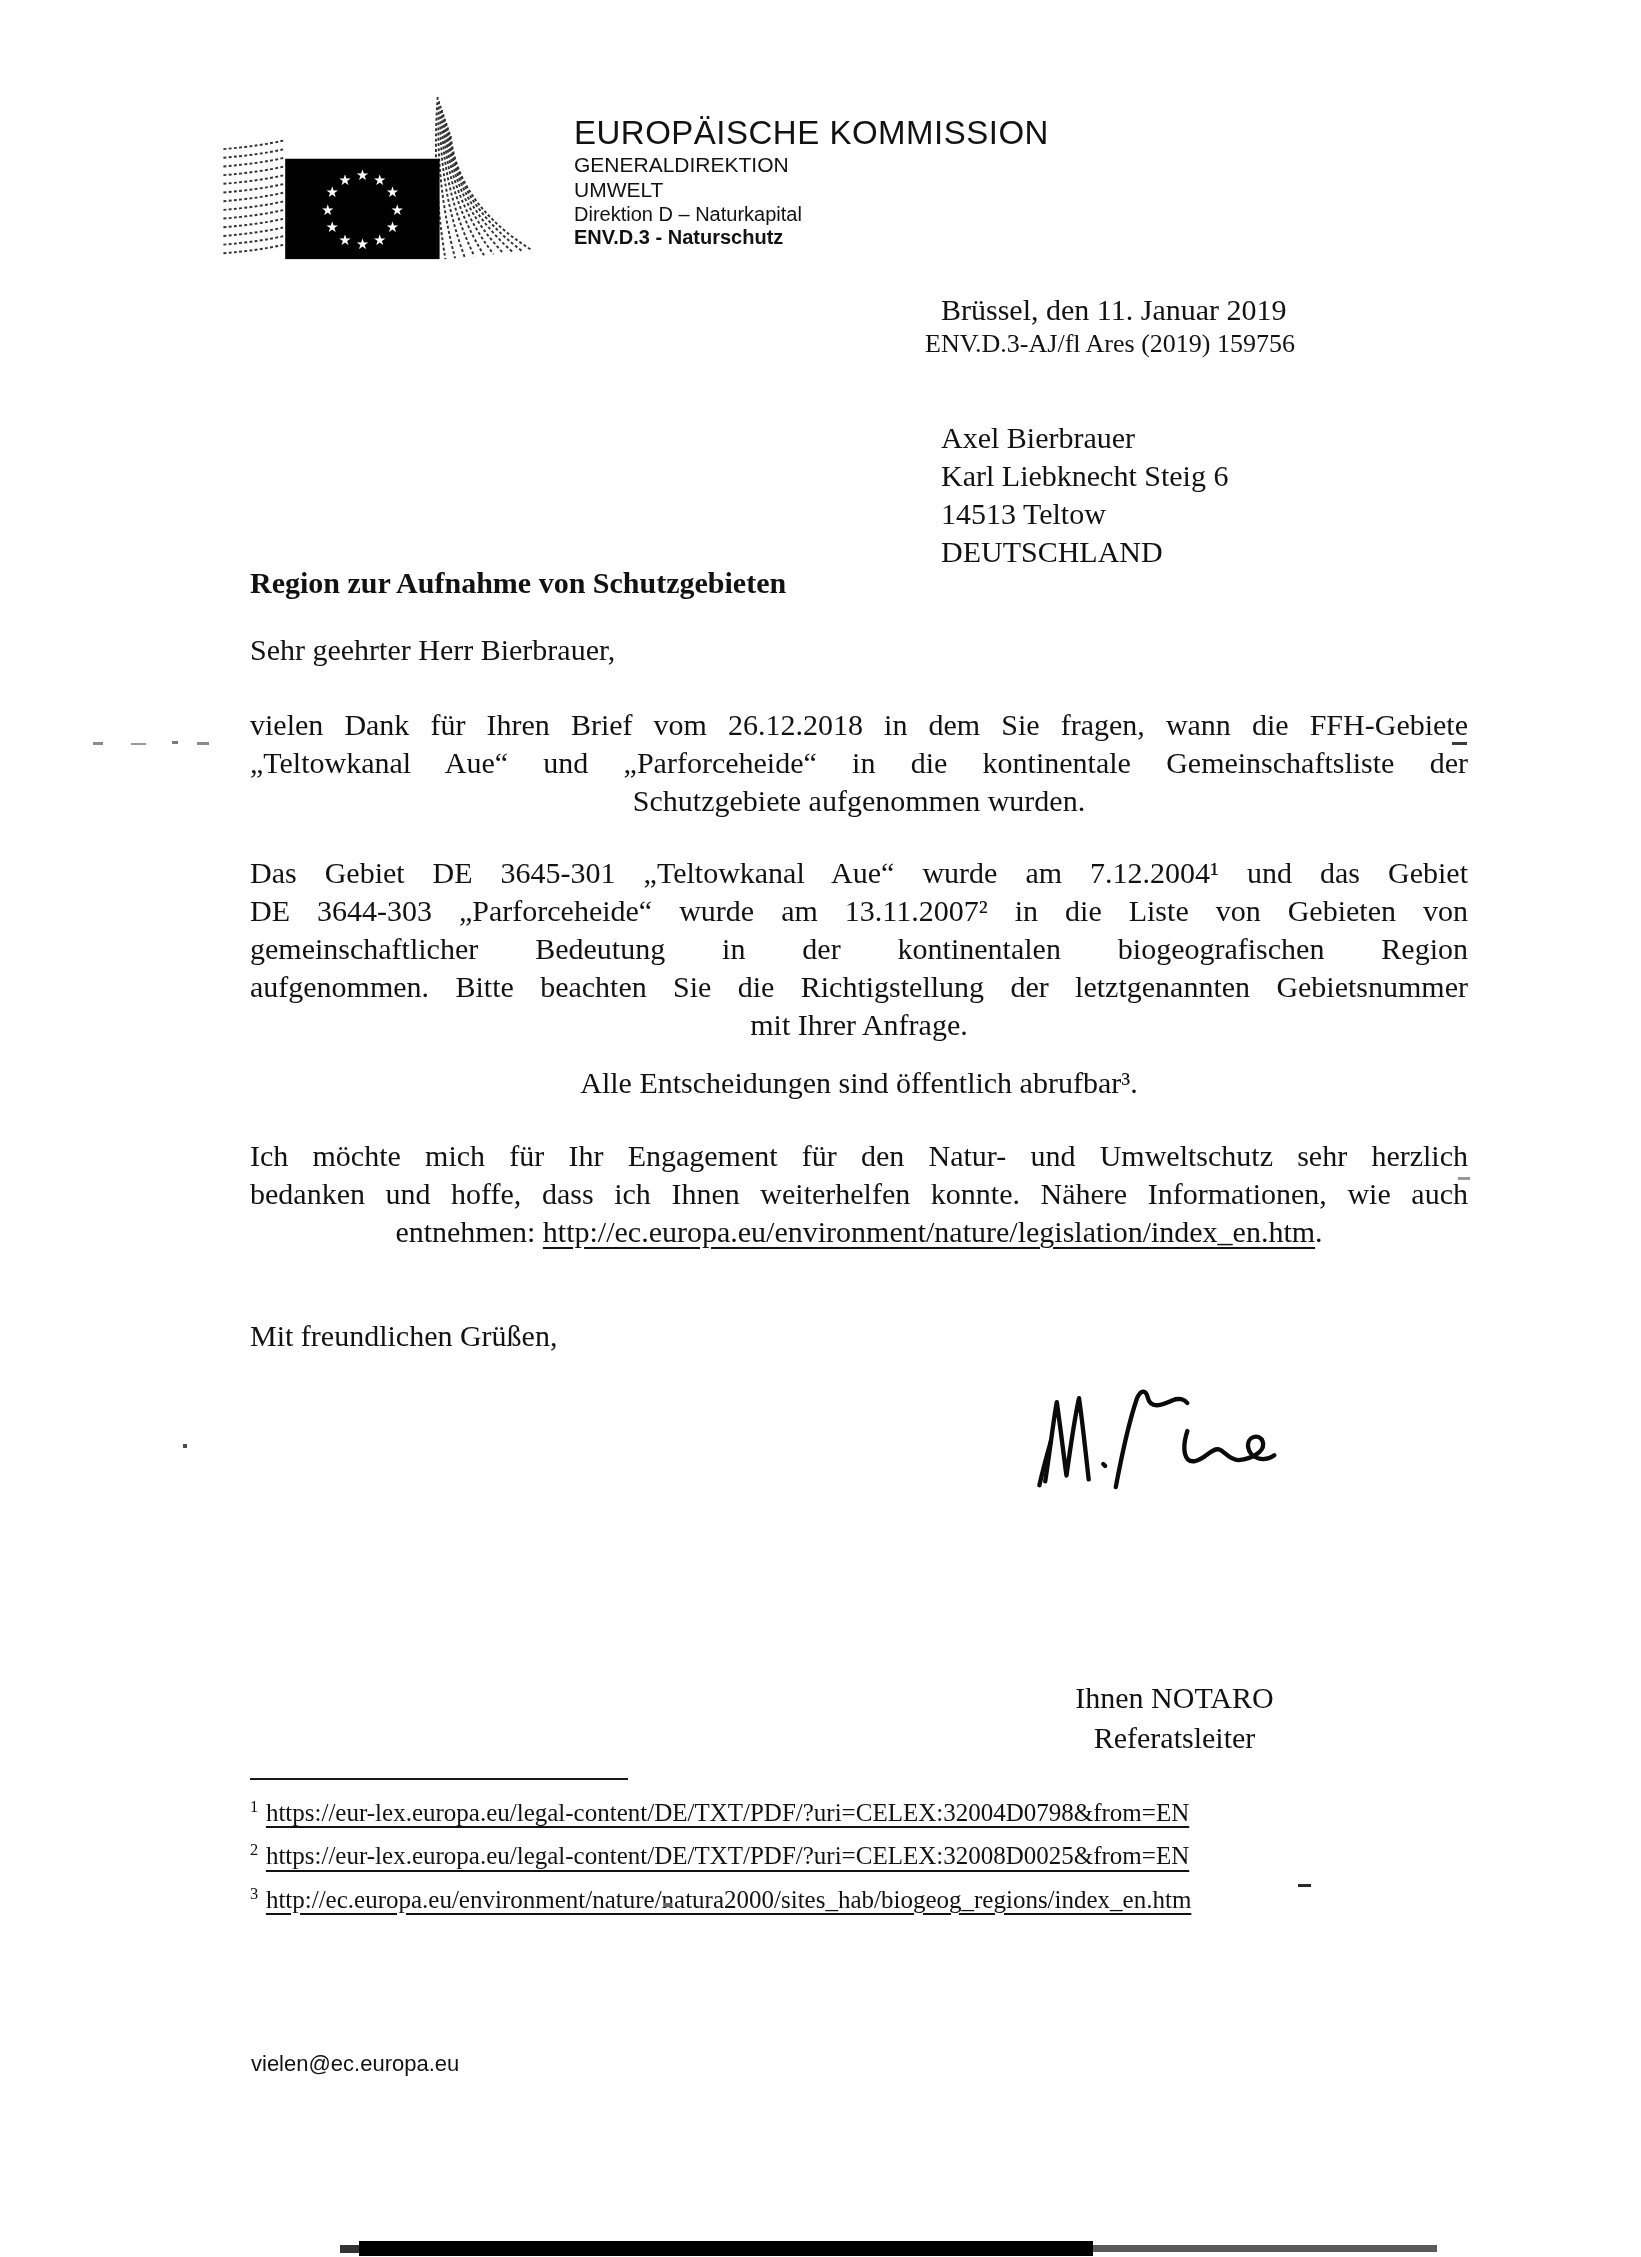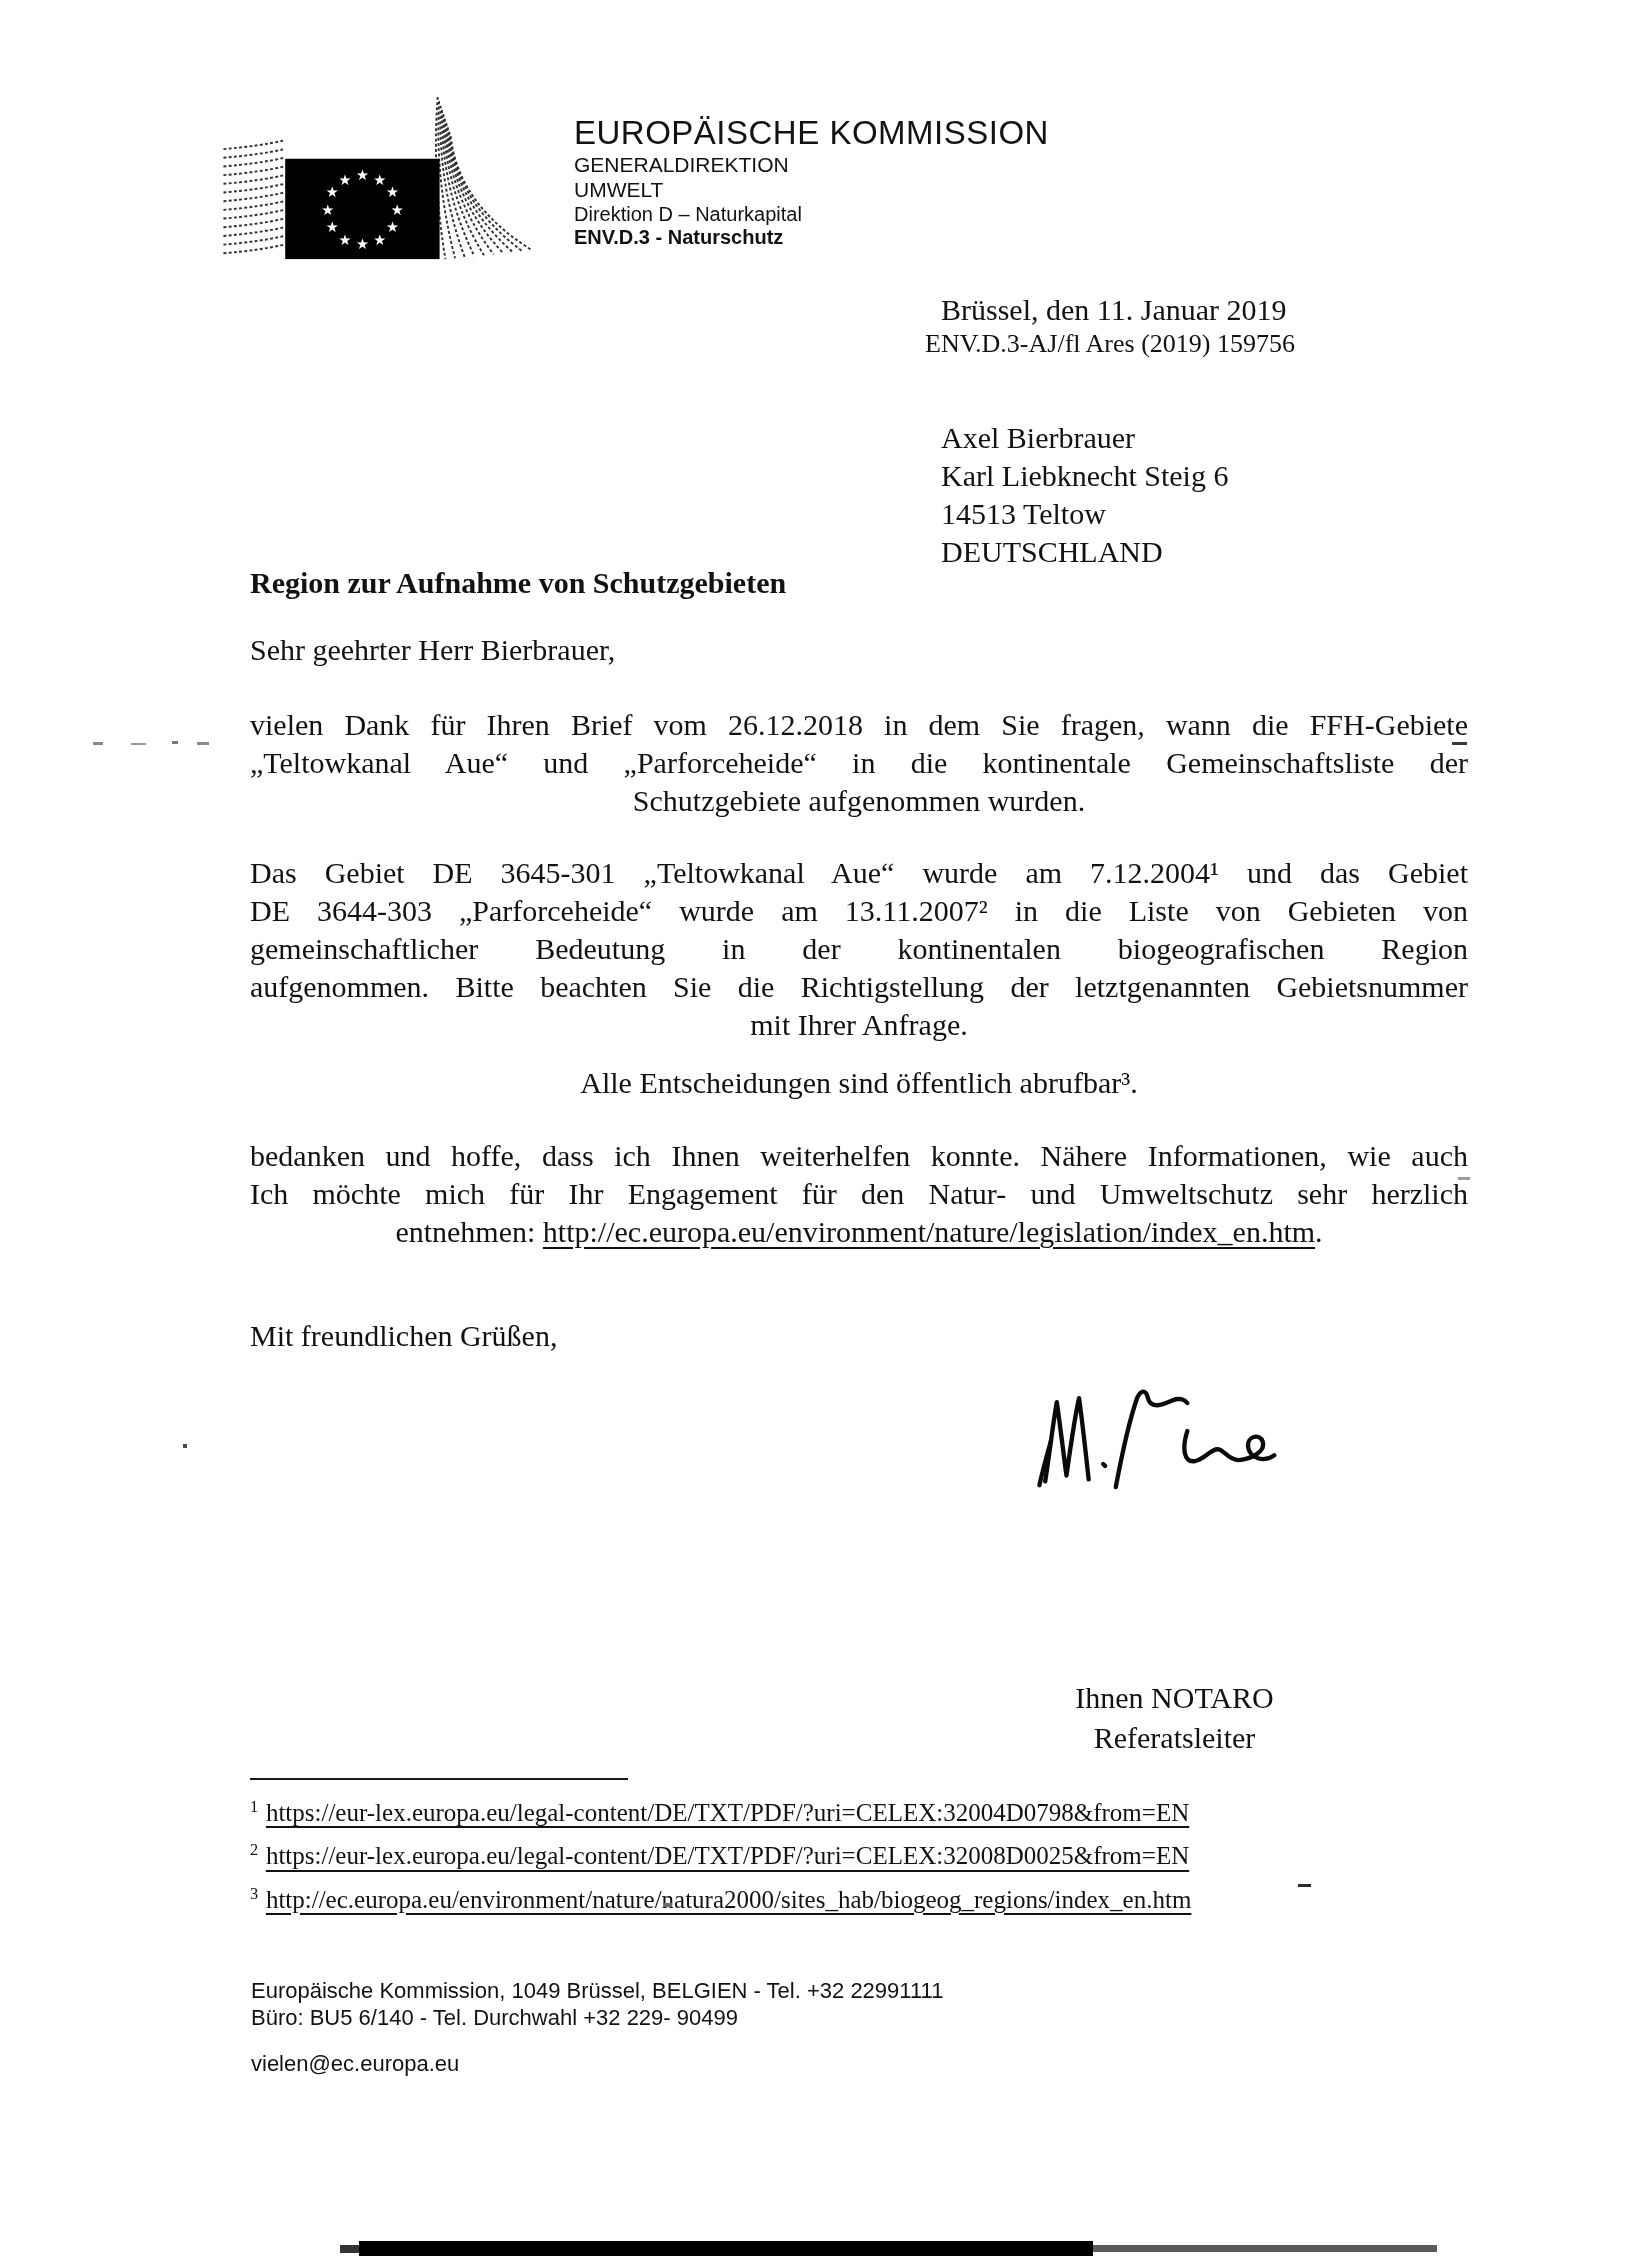--- a/index.html
+++ b/index.html
@@ -123,22 +123,22 @@
     <div class="jl">gemeinschaftlicher Bedeutung in der kontinentalen biogeografischen Region</div>
     <div class="jl">aufgenommen. Bitte beachten Sie die Richtigstellung der letztgenannten Gebietsnummer</div>
     <div class="ll">mit Ihrer Anfrage.</div>
   </div>
 
   <div class="abs para p3">
     <div class="ll">Alle Entscheidungen sind öffentlich abrufbar³.</div>
   </div>
 
   <div class="abs para p4">
+    <div class="jl">Ich möchte mich für Ihr Engagement für den Natur- und Umweltschutz sehr herzlich</div>
     <div class="jl">bedanken und hoffe, dass ich Ihnen weiterhelfen konnte. Nähere Informationen, wie auch</div>
-    <div class="jl">Ich möchte mich für Ihr Engagement für den Natur- und Umweltschutz sehr herzlich</div>
     <div class="ll"><span>entnehmen: </span><span class="ulink">http://ec.europa.eu/environment/nature/legislation/index_en.htm</span><span>.</span></div>
   </div>
 
   <div class="abs closing">Mit freundlichen Grüßen,</div>
 
   <svg class="abs sig" width="261" height="121" viewBox="0 0 270 125">
     <g stroke="#0b0b0b" stroke-width="4.5" fill="none" stroke-linecap="round" stroke-linejoin="round">
       <path d="M18,116 C22,98 26,84 30,70"></path>
       <path d="M24,112 C29,80 32,52 36,30 C40,58 43,84 46,106 C50,78 54,48 59,26 C63,54 66,84 69,110"></path>
       <path d="M84,94 l2,2"></path>
@@ -153,24 +153,20 @@
   </div>
 
   <div class="abs fnsep"></div>
 
   <div class="abs fns">
     <div><sup>1</sup><span class="ulink">https://eur-lex.europa.eu/legal-content/DE/TXT/PDF/?uri=CELEX:32004D0798&amp;from=EN</span></div>
     <div><sup>2</sup><span class="ulink">https://eur-lex.europa.eu/legal-content/DE/TXT/PDF/?uri=CELEX:32008D0025&amp;from=EN</span></div>
     <div><sup>3</sup><span class="ulink">http://ec.europa.eu/environment/nature/natura2000/sites_hab/biogeog_regions/index_en.htm</span></div>
   </div>
 
-  <div class="abs footer">
-    <div>Europäische Kommission, 1049 Brüssel, BELGIEN - Tel. +32 22991111</div>
-    <div>Büro: BU5 6/140 - Tel. Durchwahl +32 229- 90499</div>
-  </div>
   <div class="abs femail">vielen@ec.europa.eu</div>
 
   <div class="art" style="left:93px;top:742px;width:9.7px;height:2.9px;background:#8a8a8a;"></div>
   <div class="art" style="left:131px;top:743px;width:15.4px;height:1.9px;background:#9a9a9a;"></div>
   <div class="art" style="left:172px;top:741px;width:5.8px;height:2.9px;background:#7a7a7a;"></div>
   <div class="art" style="left:197px;top:742px;width:11.6px;height:2.9px;background:#8a8a8a;"></div>
   <div class="art" style="left:1452px;top:742px;width:15.4px;height:2.9px;background:#3a3a3a;"></div>
   <div class="art" style="left:1458px;top:1177px;width:11.6px;height:2.9px;background:#9a9a9a;"></div>
   <div class="art" style="left:183px;top:1444px;width:3.9px;height:3.9px;background:#4a4a4a;"></div>
   <div class="art" style="left:1298px;top:1884px;width:12.6px;height:2.9px;background:#2a2a2a;"></div>

